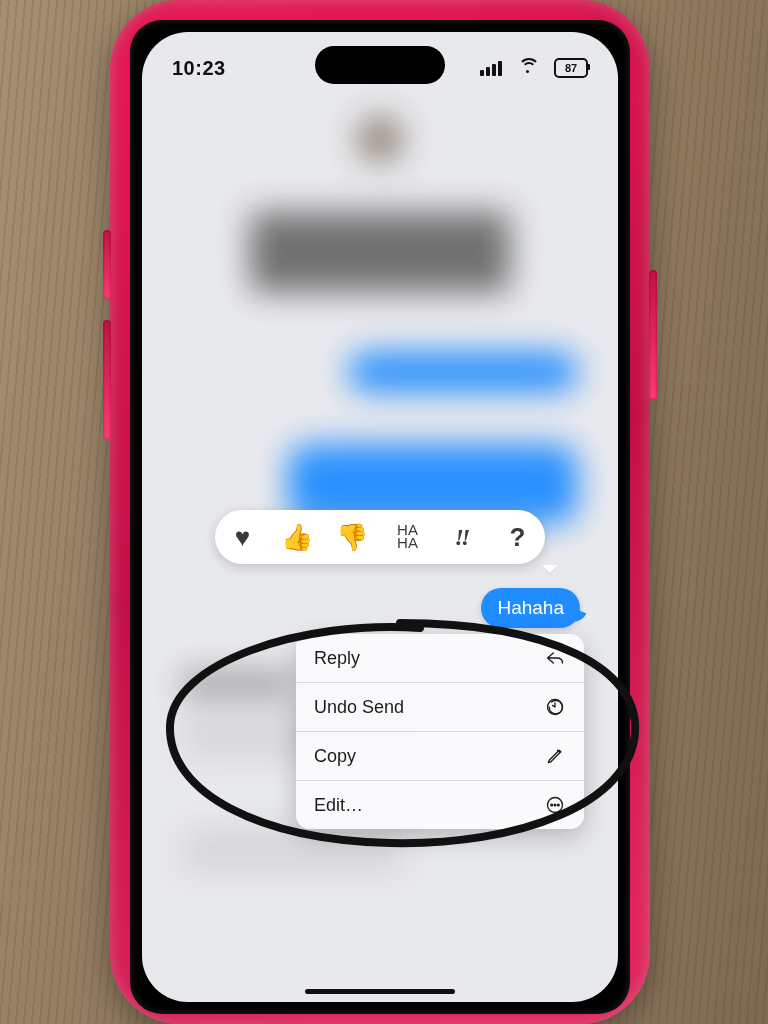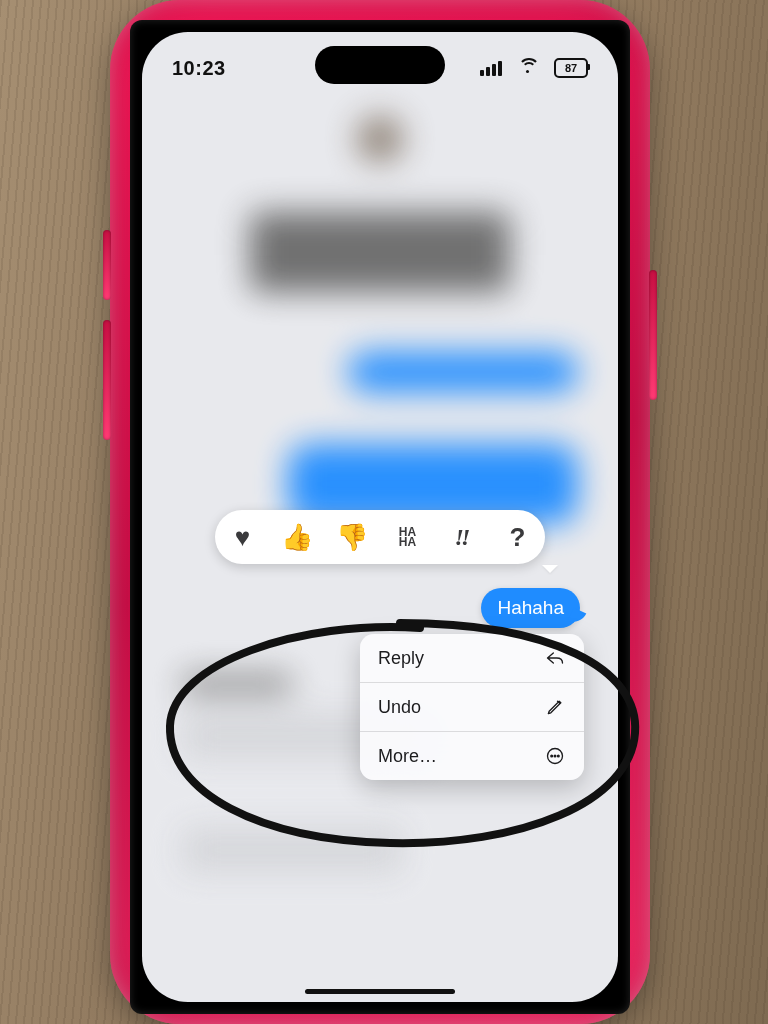--- a/index.html
+++ b/index.html
@@ -37,21 +37,21 @@
   .case::before{top:230px;height:70px}
   .case::after{top:320px;height:120px}
   .case .pwr{
     position:absolute;right:-7px;top:270px;width:8px;height:130px;border-radius:4px;
     background:linear-gradient(#c70f42,#ff3a74);
     box-shadow:inset 0 0 3px rgba(0,0,0,0.4);
   }
   
   .bezel{
     position:absolute;inset:20px 20px 10px 20px;
-    background:#000;border-radius:12px;
+    background:#000;border-radius:32px;
     box-shadow:inset 0 0 8px rgba(255,255,255,0.15);
   }
   
   .screen{
     position:absolute;inset:12px;
     border-radius:46px;
     overflow:hidden;
     background:#e8e9ed;
   }
   
@@ -107,21 +107,21 @@
 
   
   .tapback{
     position:absolute;left:50%;top:478px;transform:translateX(-50%);
     width:330px;height:54px;background:#fff;border-radius:30px;
     box-shadow:0 3px 12px rgba(0,0,0,0.18);
     display:flex;align-items:center;justify-content:space-around;
     z-index:20;font-size:26px;font-weight:700;color:#3a3a3c;
   }
   .tapback .item{width:46px;text-align:center;cursor:pointer}
-  .tb-ha{font-size:12px;line-height:0.85;font-weight:700}
+  .tb-ha{font-size:15px;line-height:0.85;font-weight:400}
   .tb-ee{font-size:24px;font-family:Georgia,serif;font-style:italic;font-weight:900}
 
   
   .bubble{
     position:absolute;right:38px;top:556px;
     background:#1f8cff;color:#fff;
     padding:9px 16px;border-radius:20px;font-size:19px;
     box-shadow:0 2px 6px rgba(0,0,0,0.15);
     z-index:20;
   }
@@ -139,21 +139,21 @@
   }
   .tail{
      position:absolute;right:60px;top:533px;width:0;height:0;z-index:21;
      border:8px solid transparent;border-top-color:#fff;
      filter:drop-shadow(0 1px 1px rgba(0,0,0,0.08));
   }
 
   
   .menu{
     position:absolute;right:34px;top:602px;
-    width:224px;background:rgba(250,250,252,0.97);
+    width:288px;background:rgba(250,250,252,0.97);
     border-radius:14px;overflow:hidden;
     box-shadow:0 8px 26px rgba(0,0,0,0.22);
     z-index:25;
     backdrop-filter:blur(20px);
   }
   .menu .row{
     display:flex;align-items:center;justify-content:space-between;
     padding:13px 18px;font-size:18px;color:#1c1c1e;cursor:pointer;
     border-bottom:0.5px solid rgba(0,0,0,0.12);
   }
@@ -237,29 +237,38 @@
       <div class="menu">
         <div class="row">
           <span>Reply</span>
           <span class="ico">
             <svg viewBox="0 0 24 24">
                 <path d="M10 6L3 12l7 6M3 12h11c4 0 7 2 7 6"></path>
               </svg>
           </span>
         </div>
         <div class="row">
-          <span>Undo</span>
+          <span>Undo Send</span>
+          <span class="ico">
+            <svg viewBox="0 0 24 24">
+                <circle cx="12" cy="12" r="9"></circle>
+                <path d="M12 7v5M12 12l-3-2M8 6a8 8 0 1 1-3 6"></path>
+              </svg>
+          </span>
+        </div>
+        <div class="row">
+          <span>Copy</span>
           <span class="ico">
             <svg viewBox="0 0 24 24">
                 <path d="M4 20l3-1 12-12-2-2L5 17l-1 3zM15 5l2 2"></path>
               </svg>
           </span>
         </div>
         <div class="row">
-          <span>More…</span>
+          <span>Edit…</span>
           <span class="ico">
             <svg viewBox="0 0 24 24">
                 <circle cx="12" cy="12" r="9"></circle>
                 <circle cx="8" cy="12" r="1" fill="#1c1c1e"></circle>
                 <circle cx="12" cy="12" r="1" fill="#1c1c1e"></circle>
                 <circle cx="16" cy="12" r="1" fill="#1c1c1e"></circle>
               </svg>
           </span>
         </div>
       </div>

